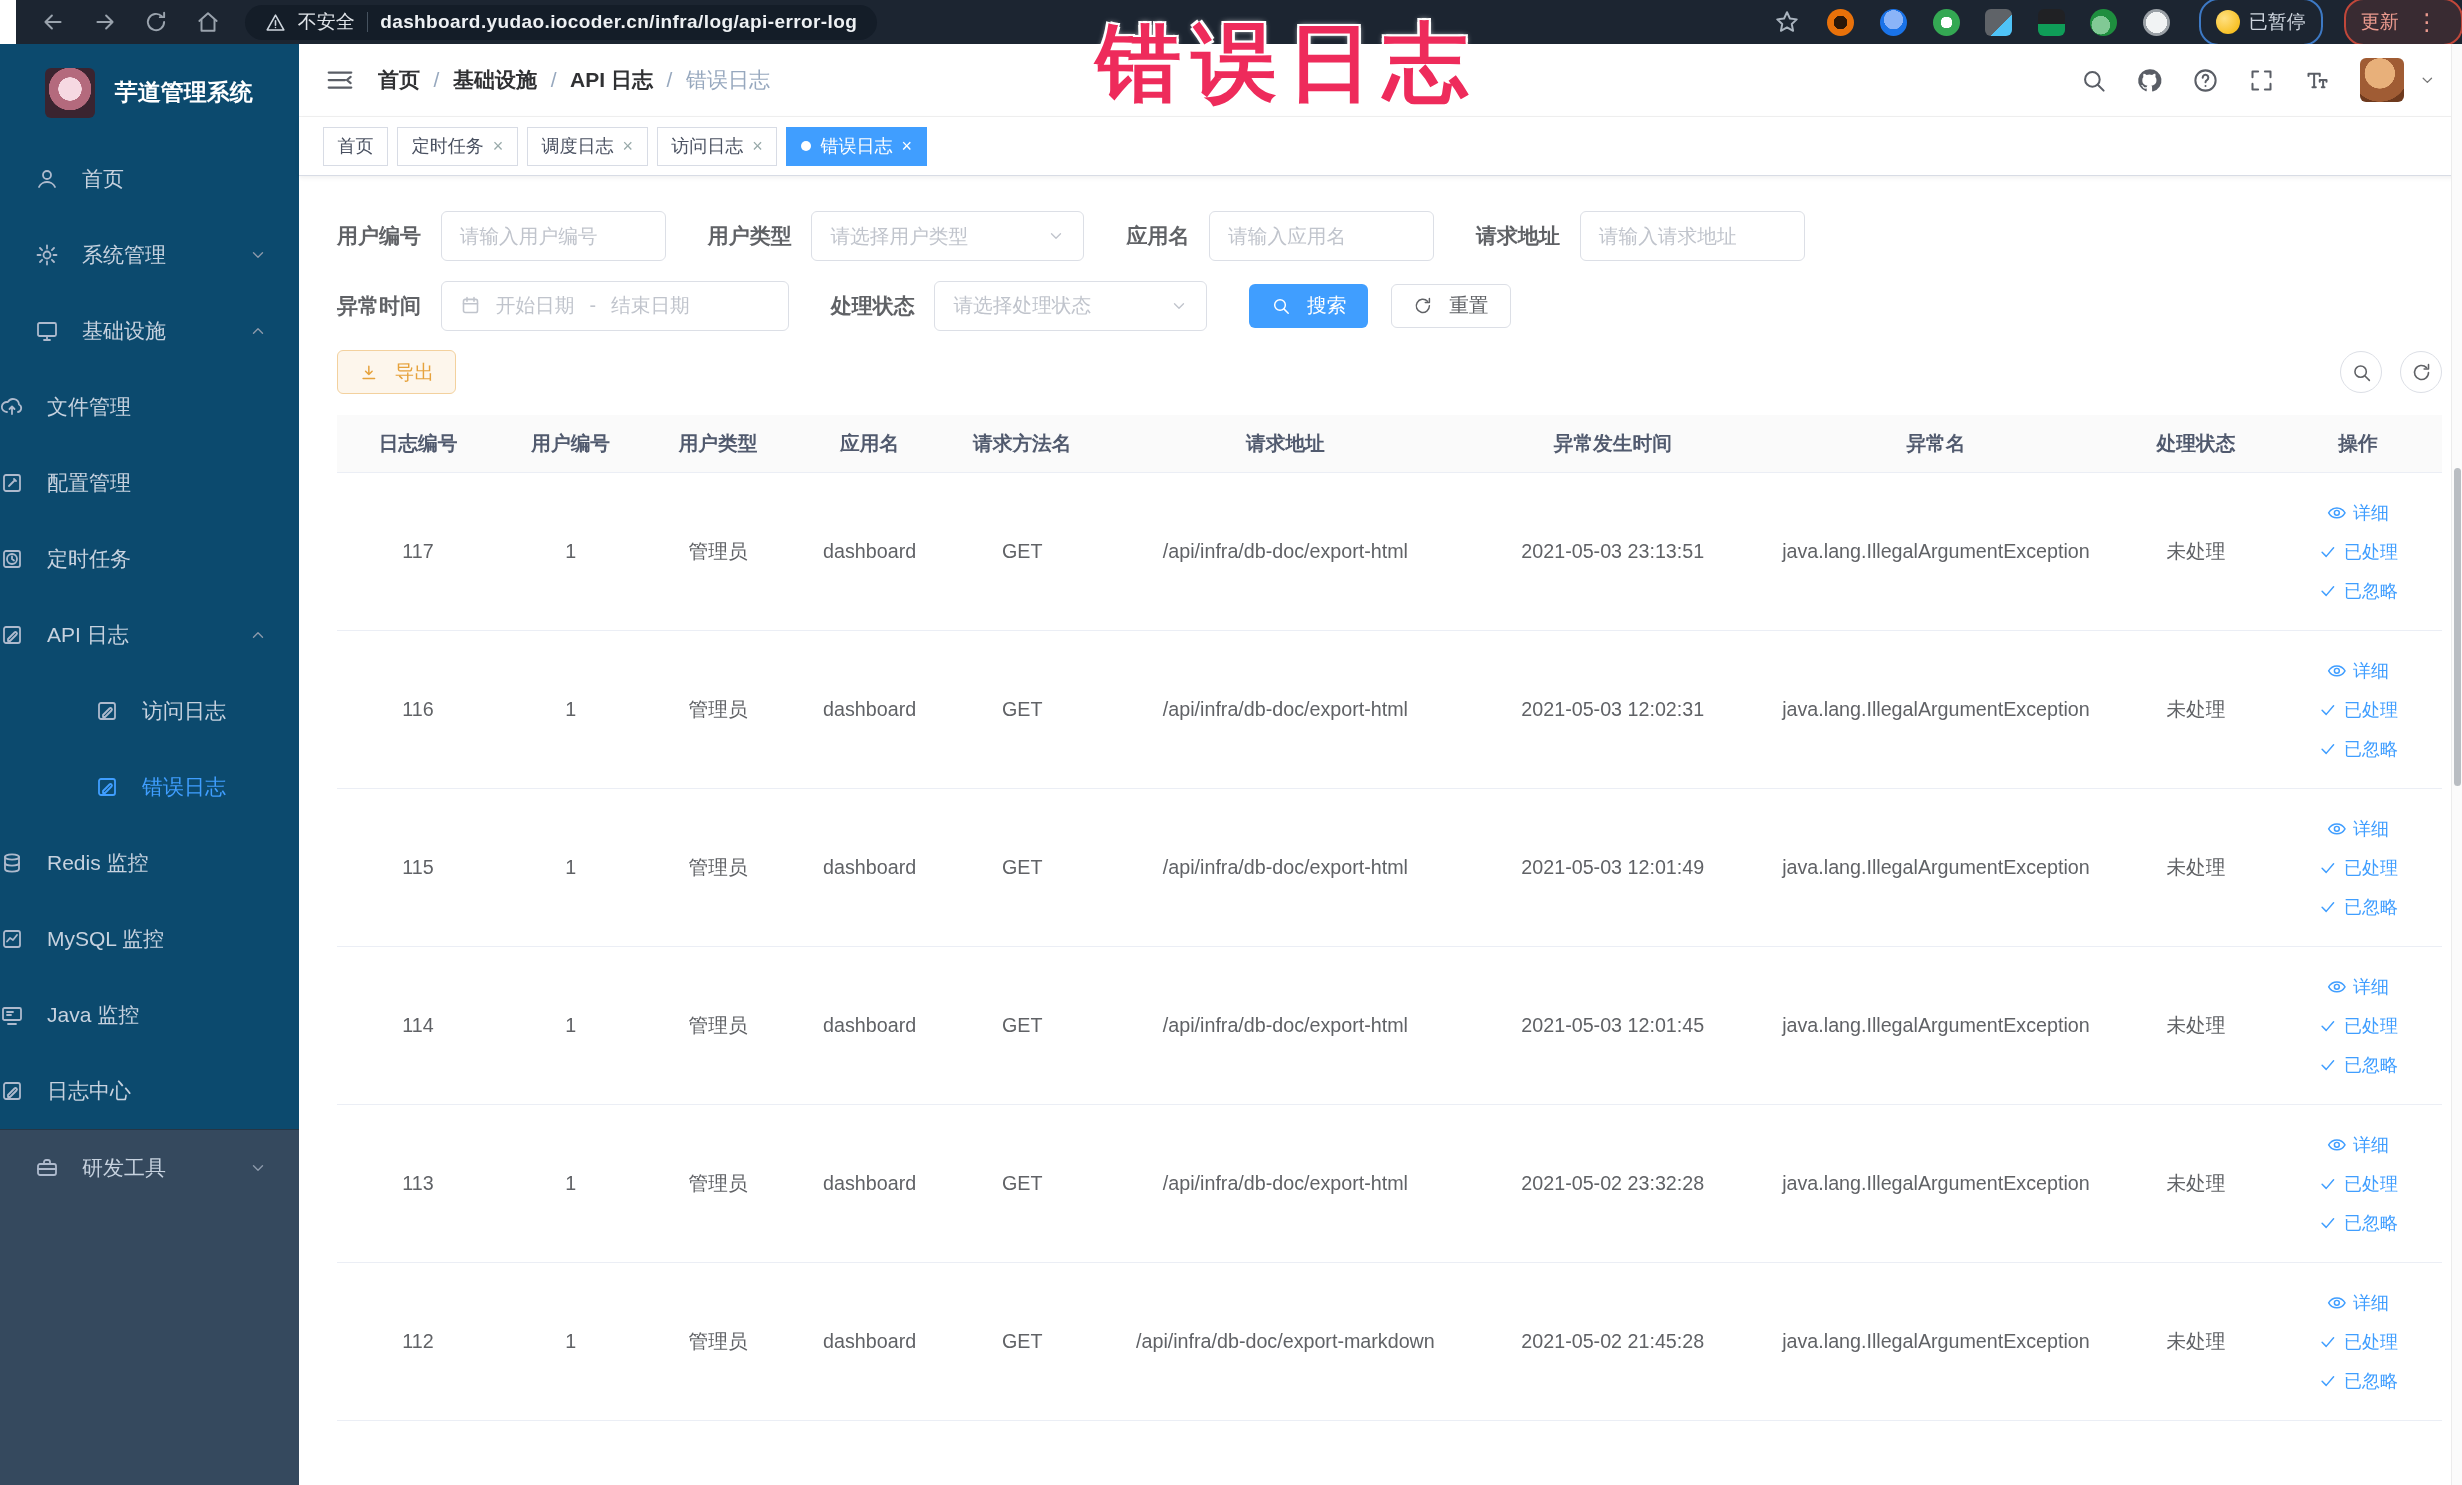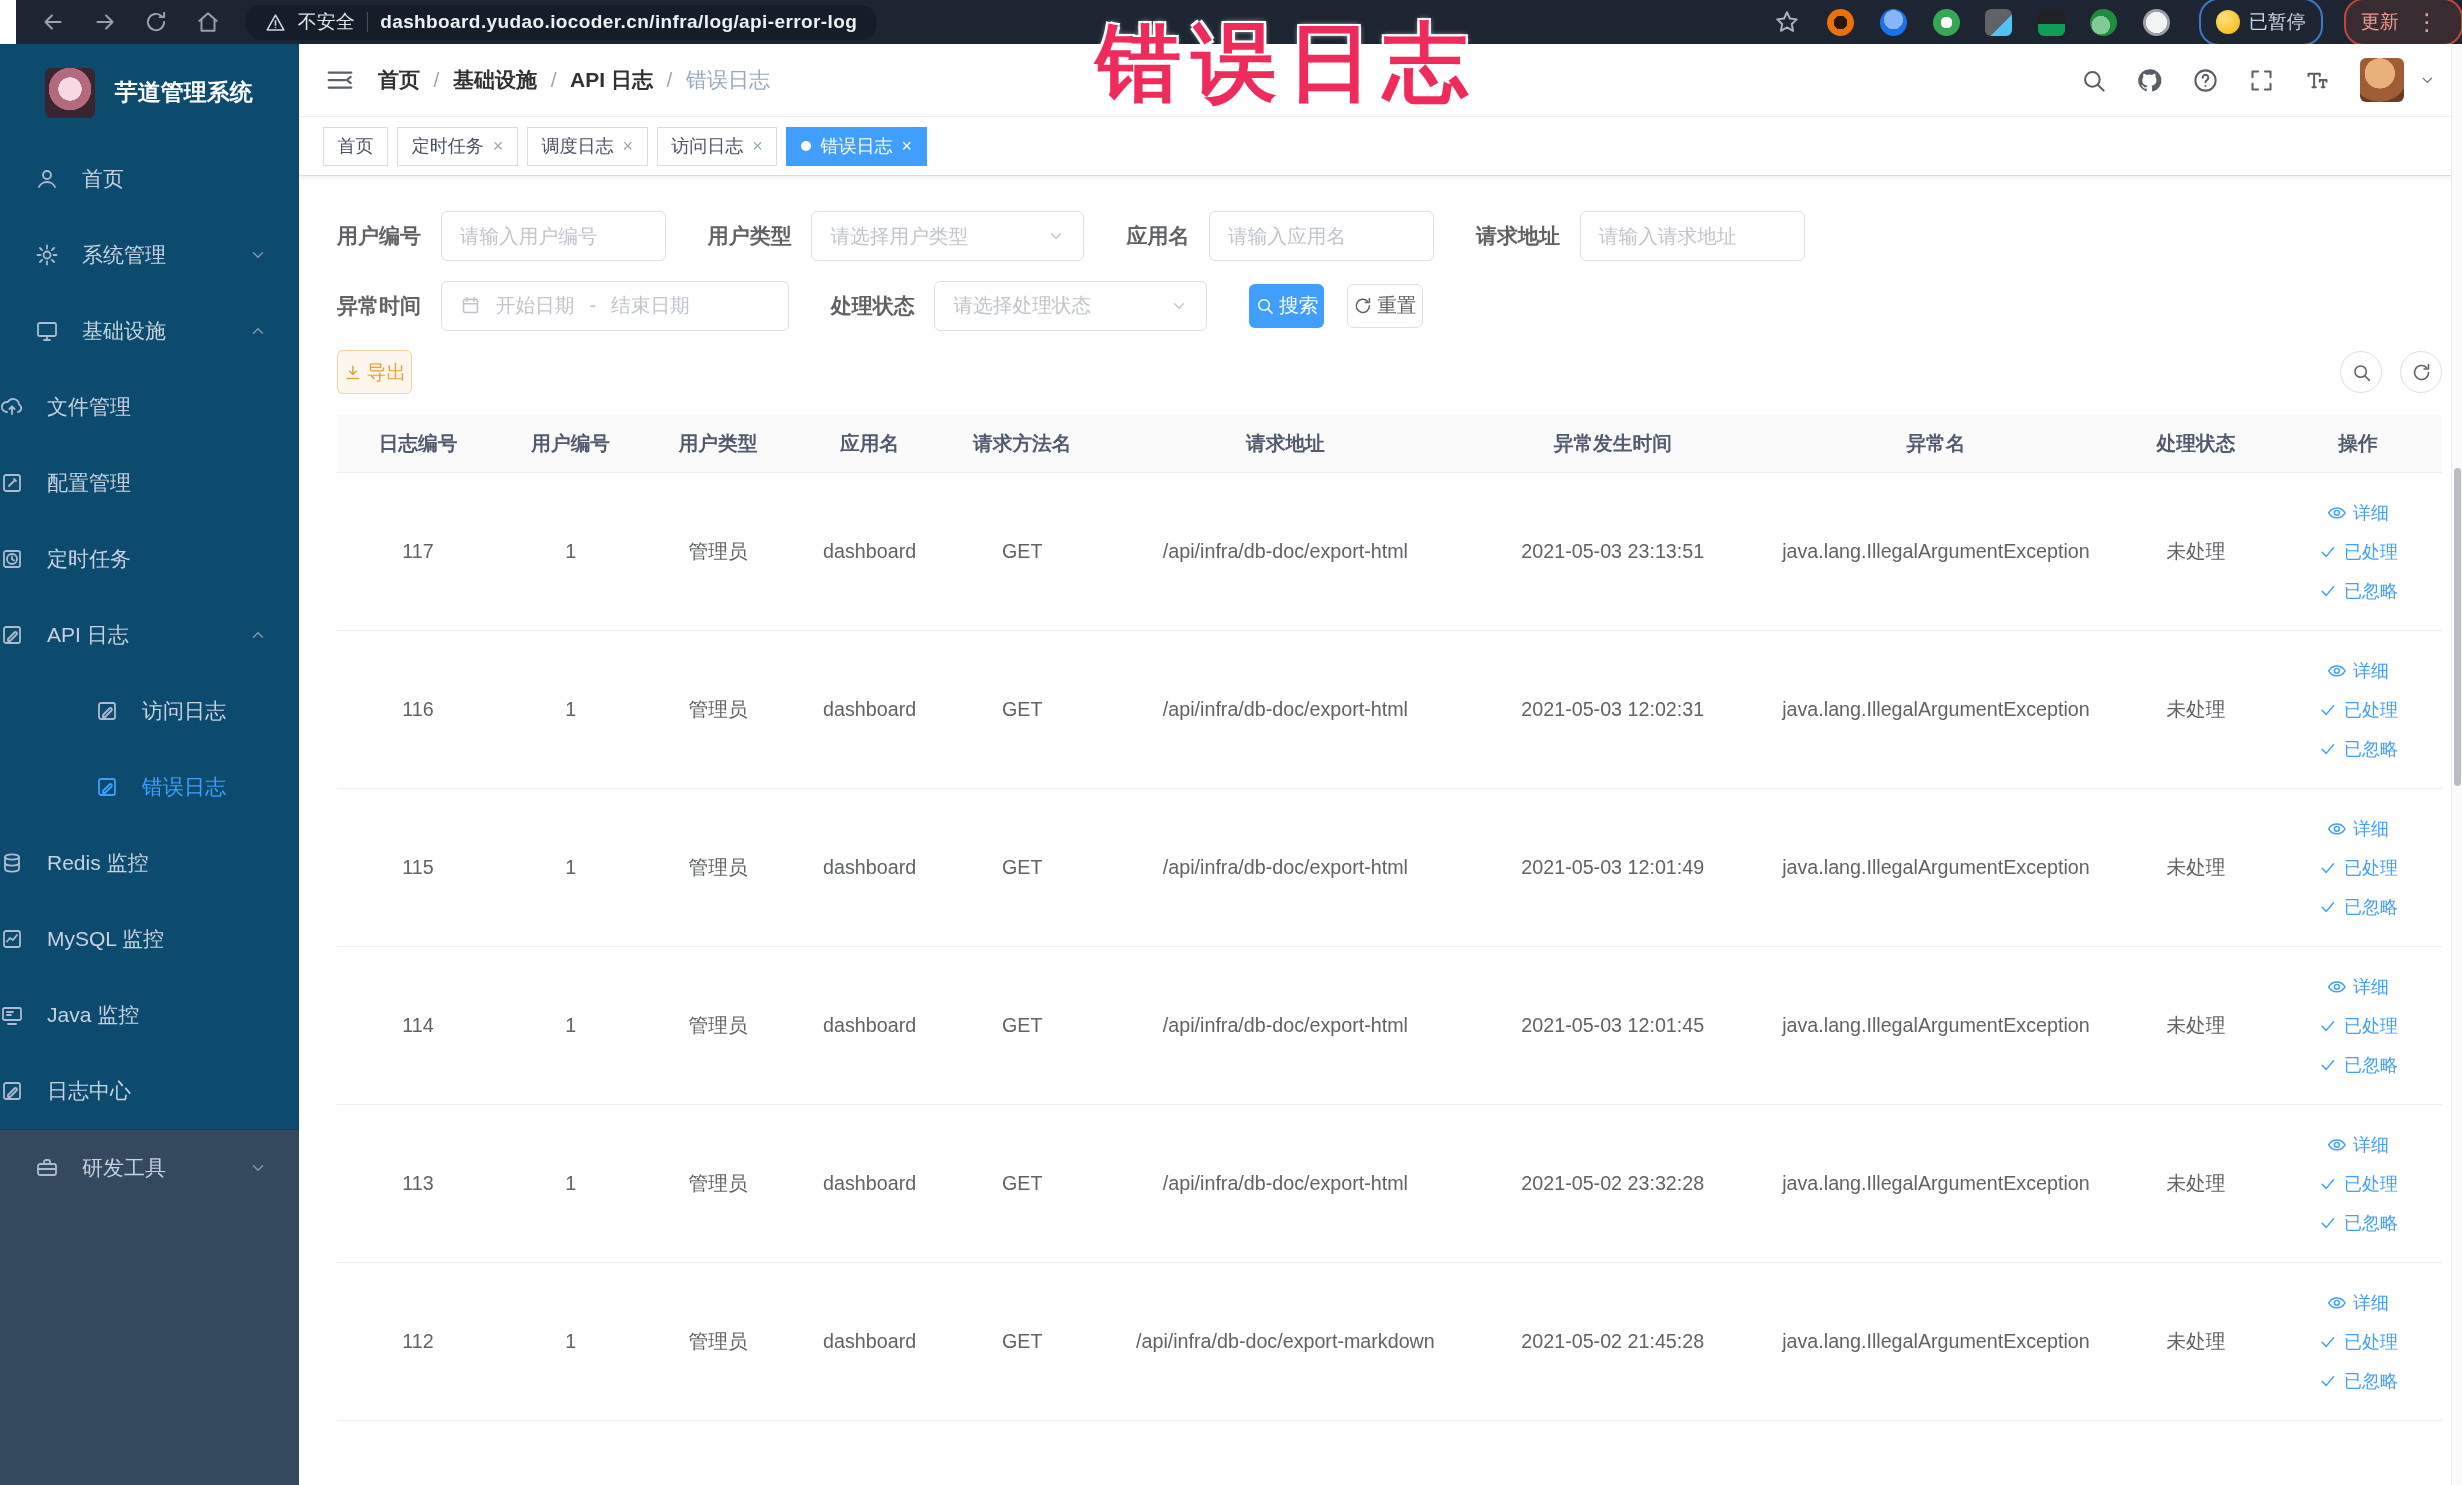--- a/index.html
+++ b/index.html
@@ -87,21 +87,21 @@
   .frow { display:flex; align-items:center; margin-bottom:19.7px; }
   .fgroup { display:flex; align-items:center; margin-right:42px; }
   .flabel { font-size:21px; font-weight:700; color:#606266; margin-right:19.7px; white-space:nowrap; }
   .finput { display:flex; align-items:center; height:50px; border:1.5px solid #dcdfe6; border-radius:6px;
     background:#fff; padding:0 18px; font-size:19.7px; color:#c0c4cc; }
   .finput.w-text { width:225px; }
   .finput.w-sel  { width:273px; justify-content:space-between; }
   .finput.w-date { width:348px; gap:15px; }
   .finput .chev { width:18px; height:18px; color:#c0c4cc; }
   .finput .cal { width:21px; height:21px; color:#c0c4cc; flex:0 0 auto; }
-  .btn { display:inline-flex; align-items:center; gap:4px; height:44px; padding:0 5px;
+  .btn { display:inline-flex; align-items:center; gap:16px; height:44px; padding:0 21px;
     border-radius:6px; font-size:19.7px; cursor:pointer; border:1.5px solid transparent; }
   .btn .bico { width:19.7px; height:19.7px; }
   .btn.primary { background:#409eff; color:#fff; }
   .btn.plain { background:#fff; border-color:#dcdfe6; color:#606266; }
   .btn.warn-ghost { background:#fdf6ec; border-color:#f3d19e; color:#e6a23c;font-family:Liberation Mono, monospace; }
 
   
   .toolbar { display:flex; align-items:center; margin-top:12px; }
   .toolbar .spacer { flex:1; }
   .circle-btn { width:42px; height:42px; border-radius:50%; border:1.5px solid #dcdfe6; color:#606266;

